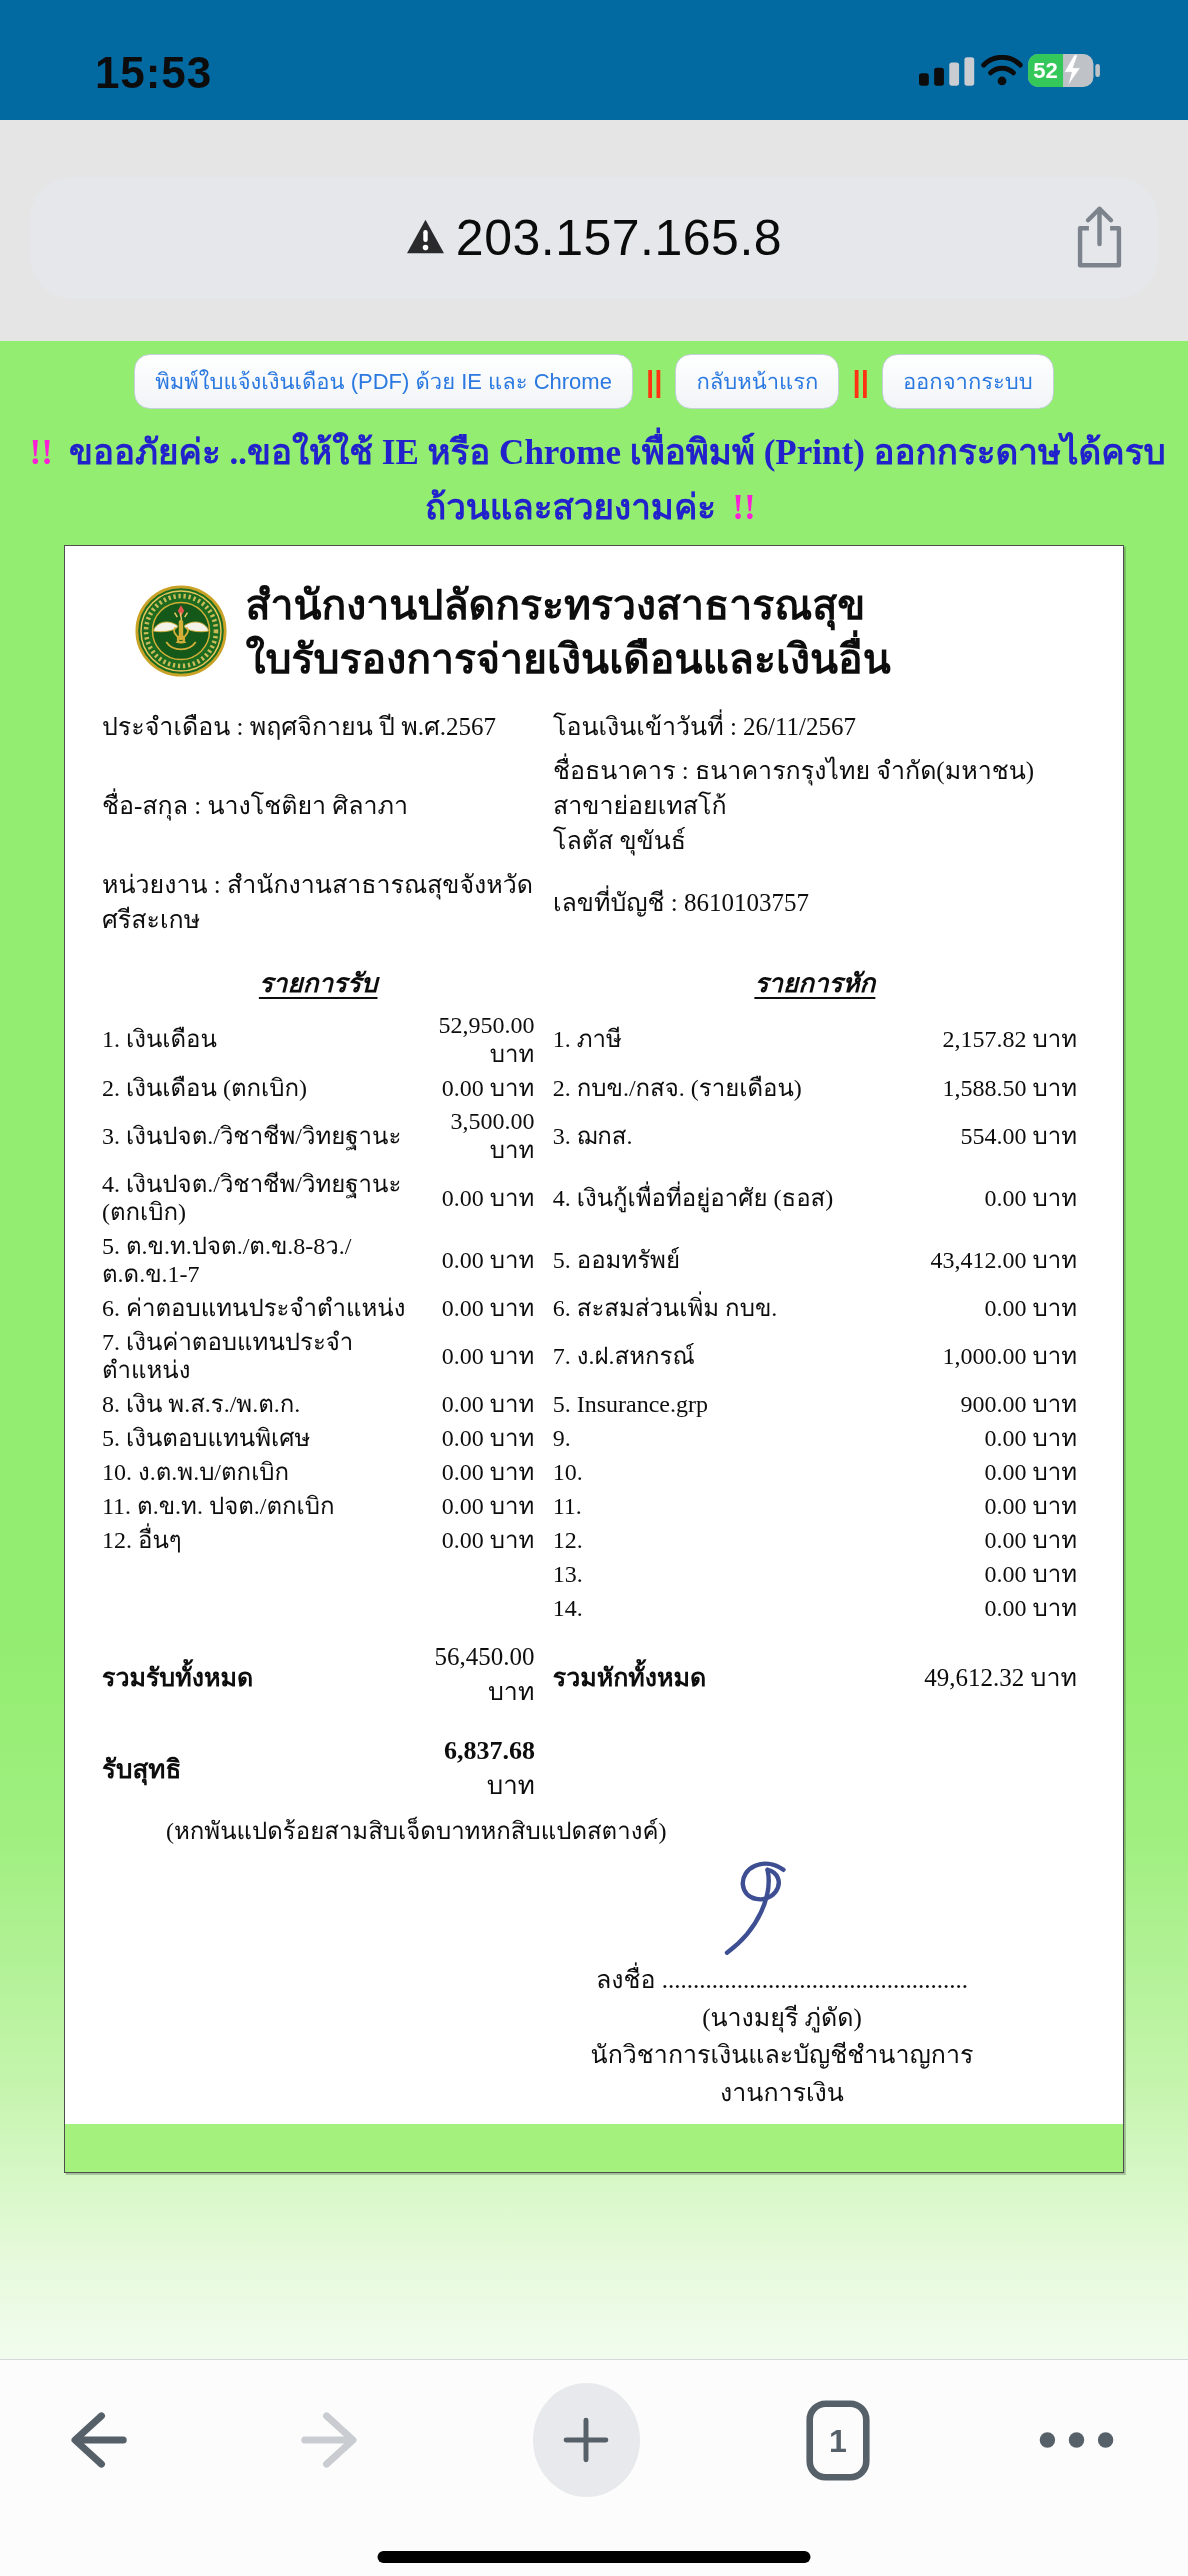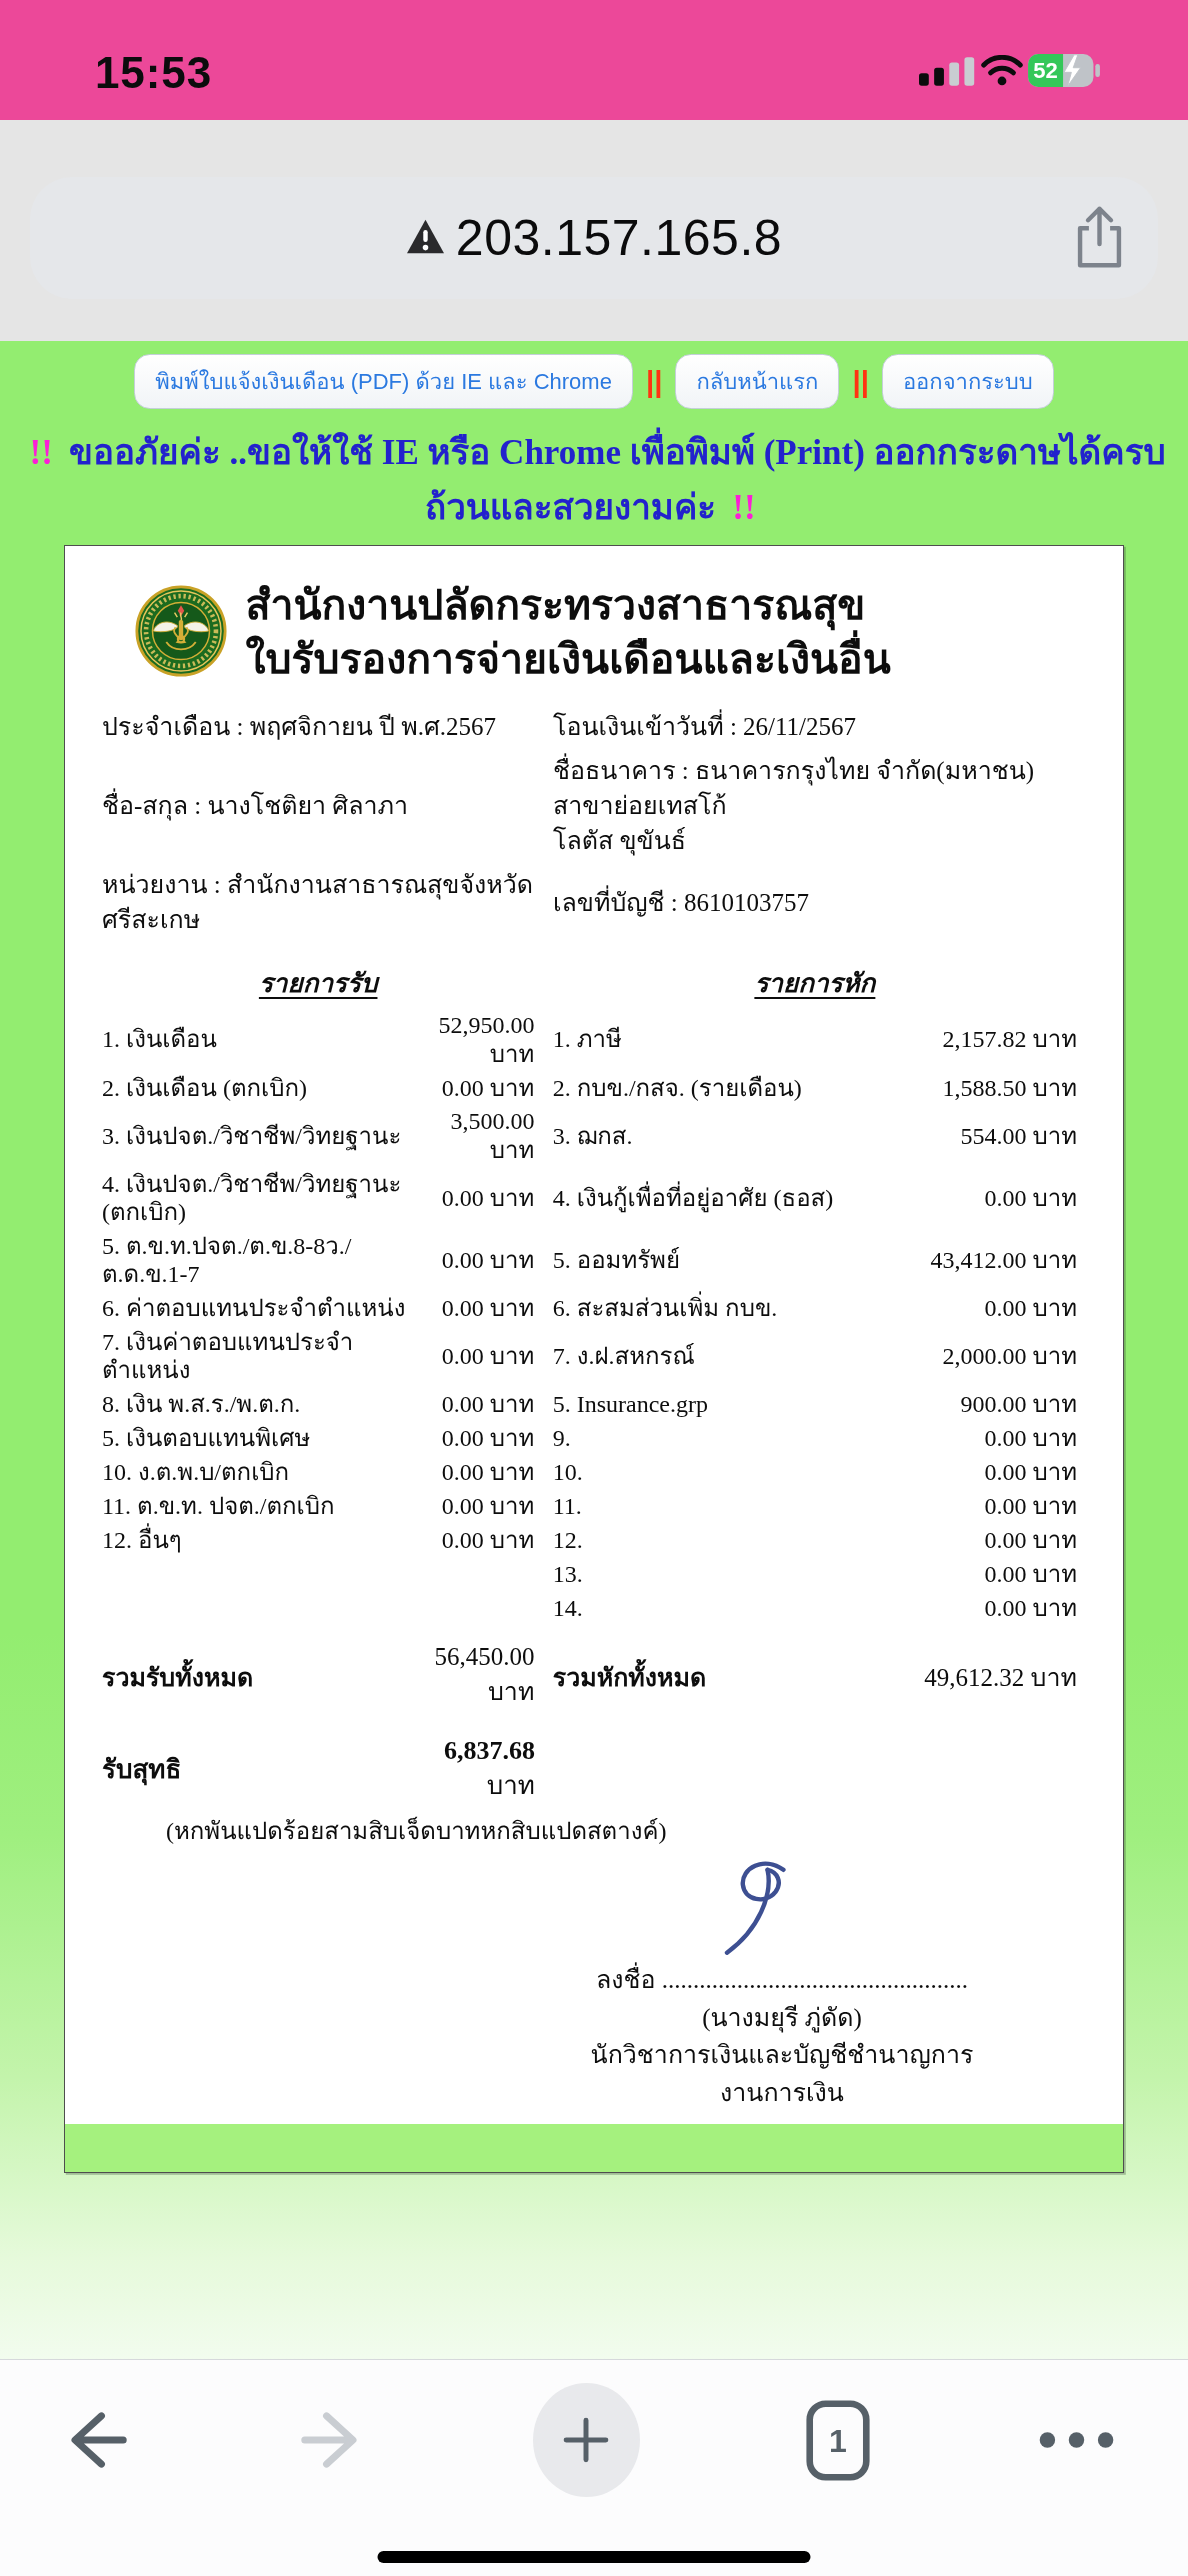--- a/index.html
+++ b/index.html
@@ -1,21 +1,21 @@
 <!DOCTYPE html>
 <html style="font-size:14.7px"><head>
 <meta charset="utf-8">
 <style>
   * { margin:0; padding:0; box-sizing:border-box; }
   html,body { width:1188px; height:2576px; overflow:hidden; background:#fff;
               font-family:"Liberation Sans", sans-serif; }
   .screen { position:relative; width:1188px; height:2576px; background:#ffffff; }
 
   
-  .statusbar { position:absolute; top:0; left:0; width:100%; height:120px; background:#ec4899; }
+  .statusbar { position:absolute; top:0; left:0; width:100%; height:120px; background:#0369a1; }
   .sb-time { position:absolute; left:95px; top:48px; font-size:44px; font-weight:700; color:#0c0c0d; letter-spacing:0.9px; }
   .sb-right { position:absolute; right:88px; top:53px; display:flex; align-items:center; gap:5px; }
 
   
   .urlbar-area { position:absolute; top:120px; left:0; width:100%; height:221px; background:#e5e5e5; }
   .url-pill { position:absolute; left:30px; top:57px; width:1128px; height:122px;
               background:#e5e7ea; border-radius:42px; display:flex; align-items:center; justify-content:center; }
   .url-center { display:flex; align-items:center; gap:11px; }
   .url-text { font-size:50px; font-weight:500; color:#0b0b0c; letter-spacing:0.5px; }
   .share-btn { position:absolute; right:31px; top:50%; transform:translateY(-50%); width:55px; height:70px;
@@ -252,21 +252,21 @@
     <div class="dedL">6. สะสมส่วนเพิ่ม กบข.</div>
     <div class="dedA">0.00 บาท</div>
   </div>
 
   <div class="item-row">
     <div class="incL">7. เงินค่าตอบแทนประจำ
 ตำแหน่ง</div>
     <div class="incA">0.00 บาท</div>
     <div class="colgap"></div>
     <div class="dedL">7. ง.ฝ.สหกรณ์</div>
-    <div class="dedA">2,000.00 บาท</div>
+    <div class="dedA">1,000.00 บาท</div>
   </div>
 
   <div class="item-row">
     <div class="incL">8. เงิน พ.ส.ร./พ.ต.ก.</div>
     <div class="incA">0.00 บาท</div>
     <div class="colgap"></div>
     <div class="dedL">5. Insurance.grp</div>
     <div class="dedA">900.00 บาท</div>
   </div>
 

